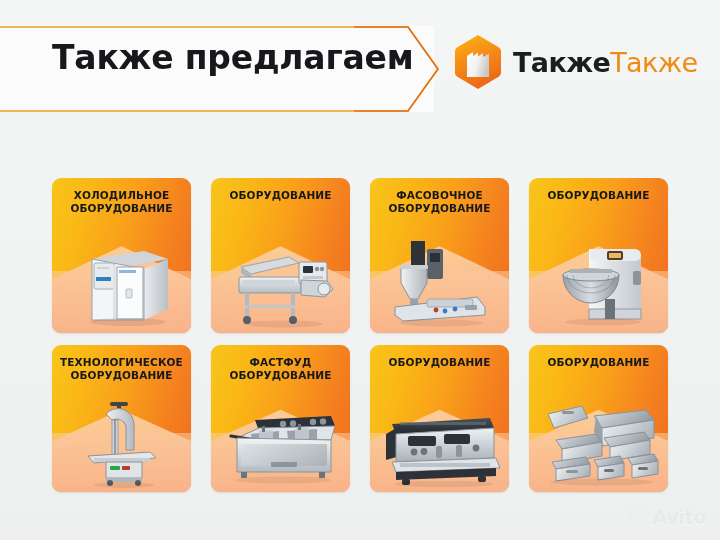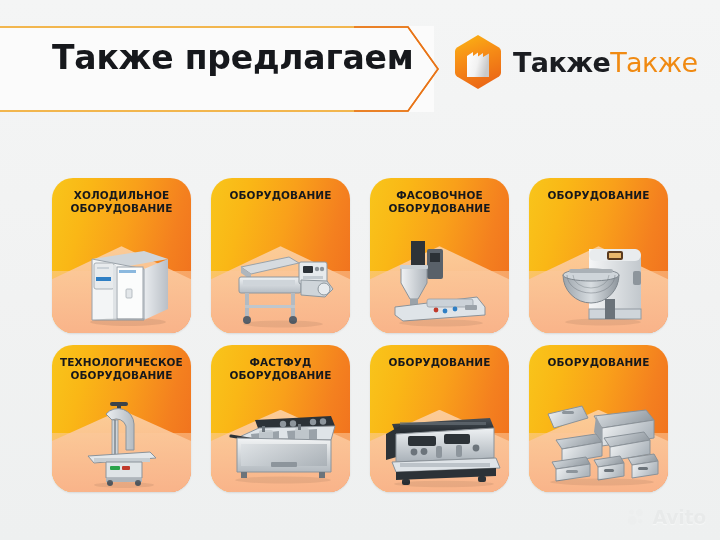--- a/index.html
+++ b/index.html
@@ -42,21 +42,21 @@
   
   .grid{
     position:absolute;left:52px;top:178px;
     width:616px;
     display:grid;
     grid-template-columns:repeat(4,1fr);
     grid-template-rows:155px 147px;
     gap:12px 20px;
   }
   .tile{
-    position:relative;border-radius:21px;overflow:hidden;
+    position:relative;border-radius:9px;overflow:hidden;
     background:linear-gradient(105deg,#f8c51b 0%,#fab716 22%,#f9a01a 48%,#f4801f 76%,#ef6d1e 100%);
     box-shadow:0 1px 2px rgba(0,0,0,.10);
   }
   
   .tile .floor{
     position:absolute;left:0;right:0;bottom:0;height:56%;
     background:
       linear-gradient(180deg,#fcd0a2 0%,#f9b48b 100%);
     clip-path:polygon(0% 38%, 50% 0%, 100% 38%, 100% 100%, 0% 100%);
     opacity:.92;

